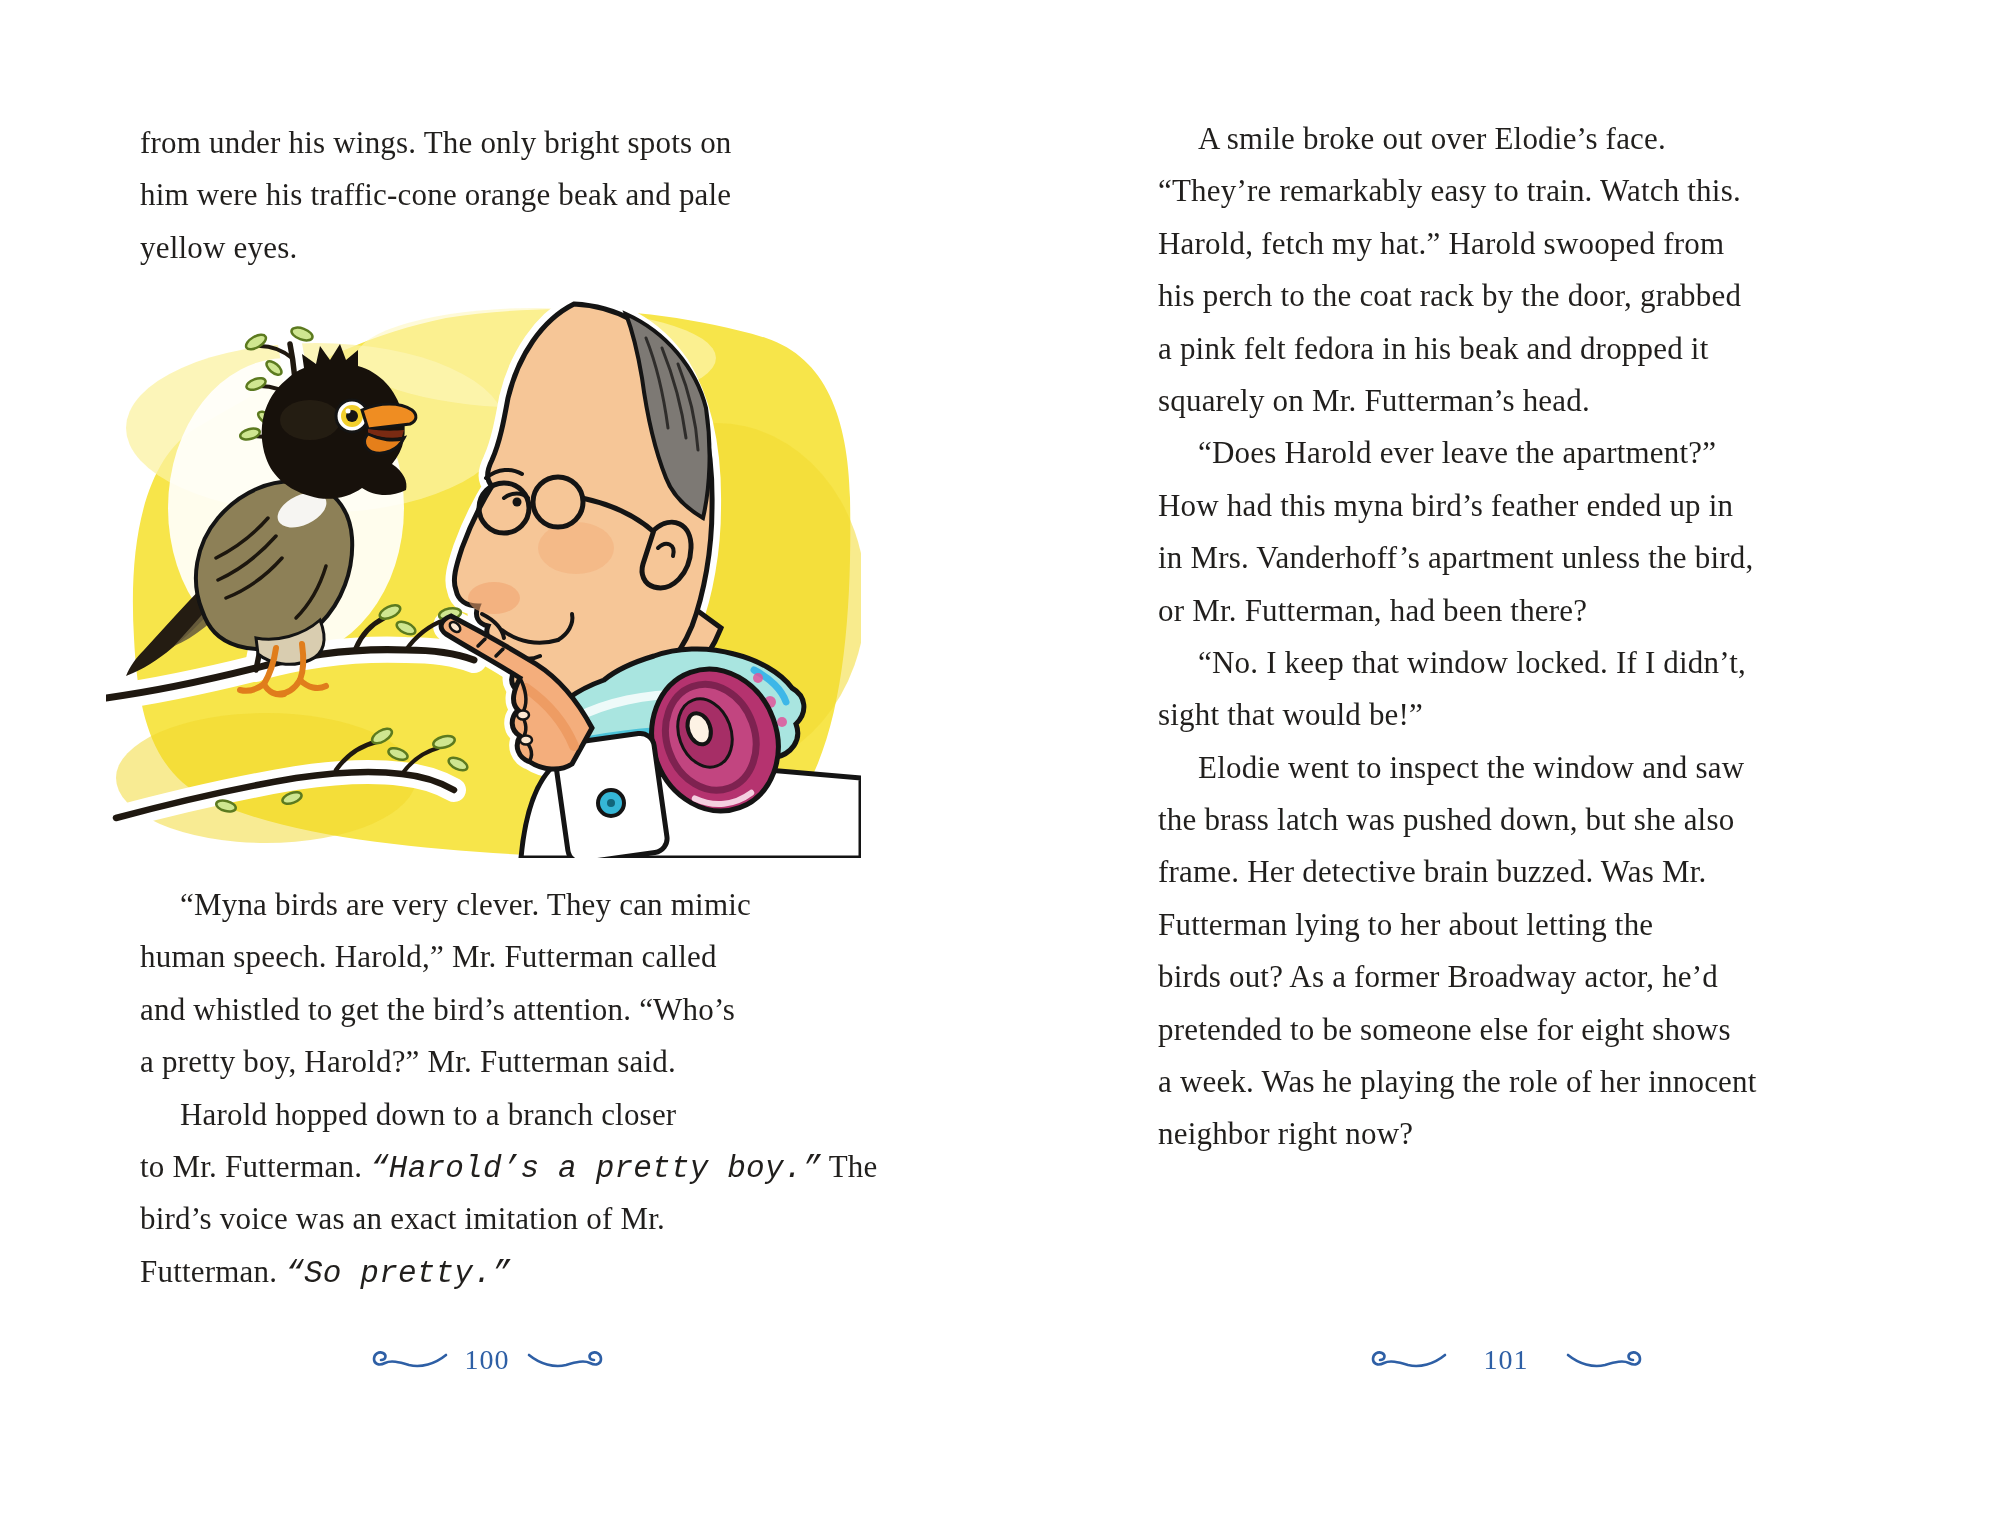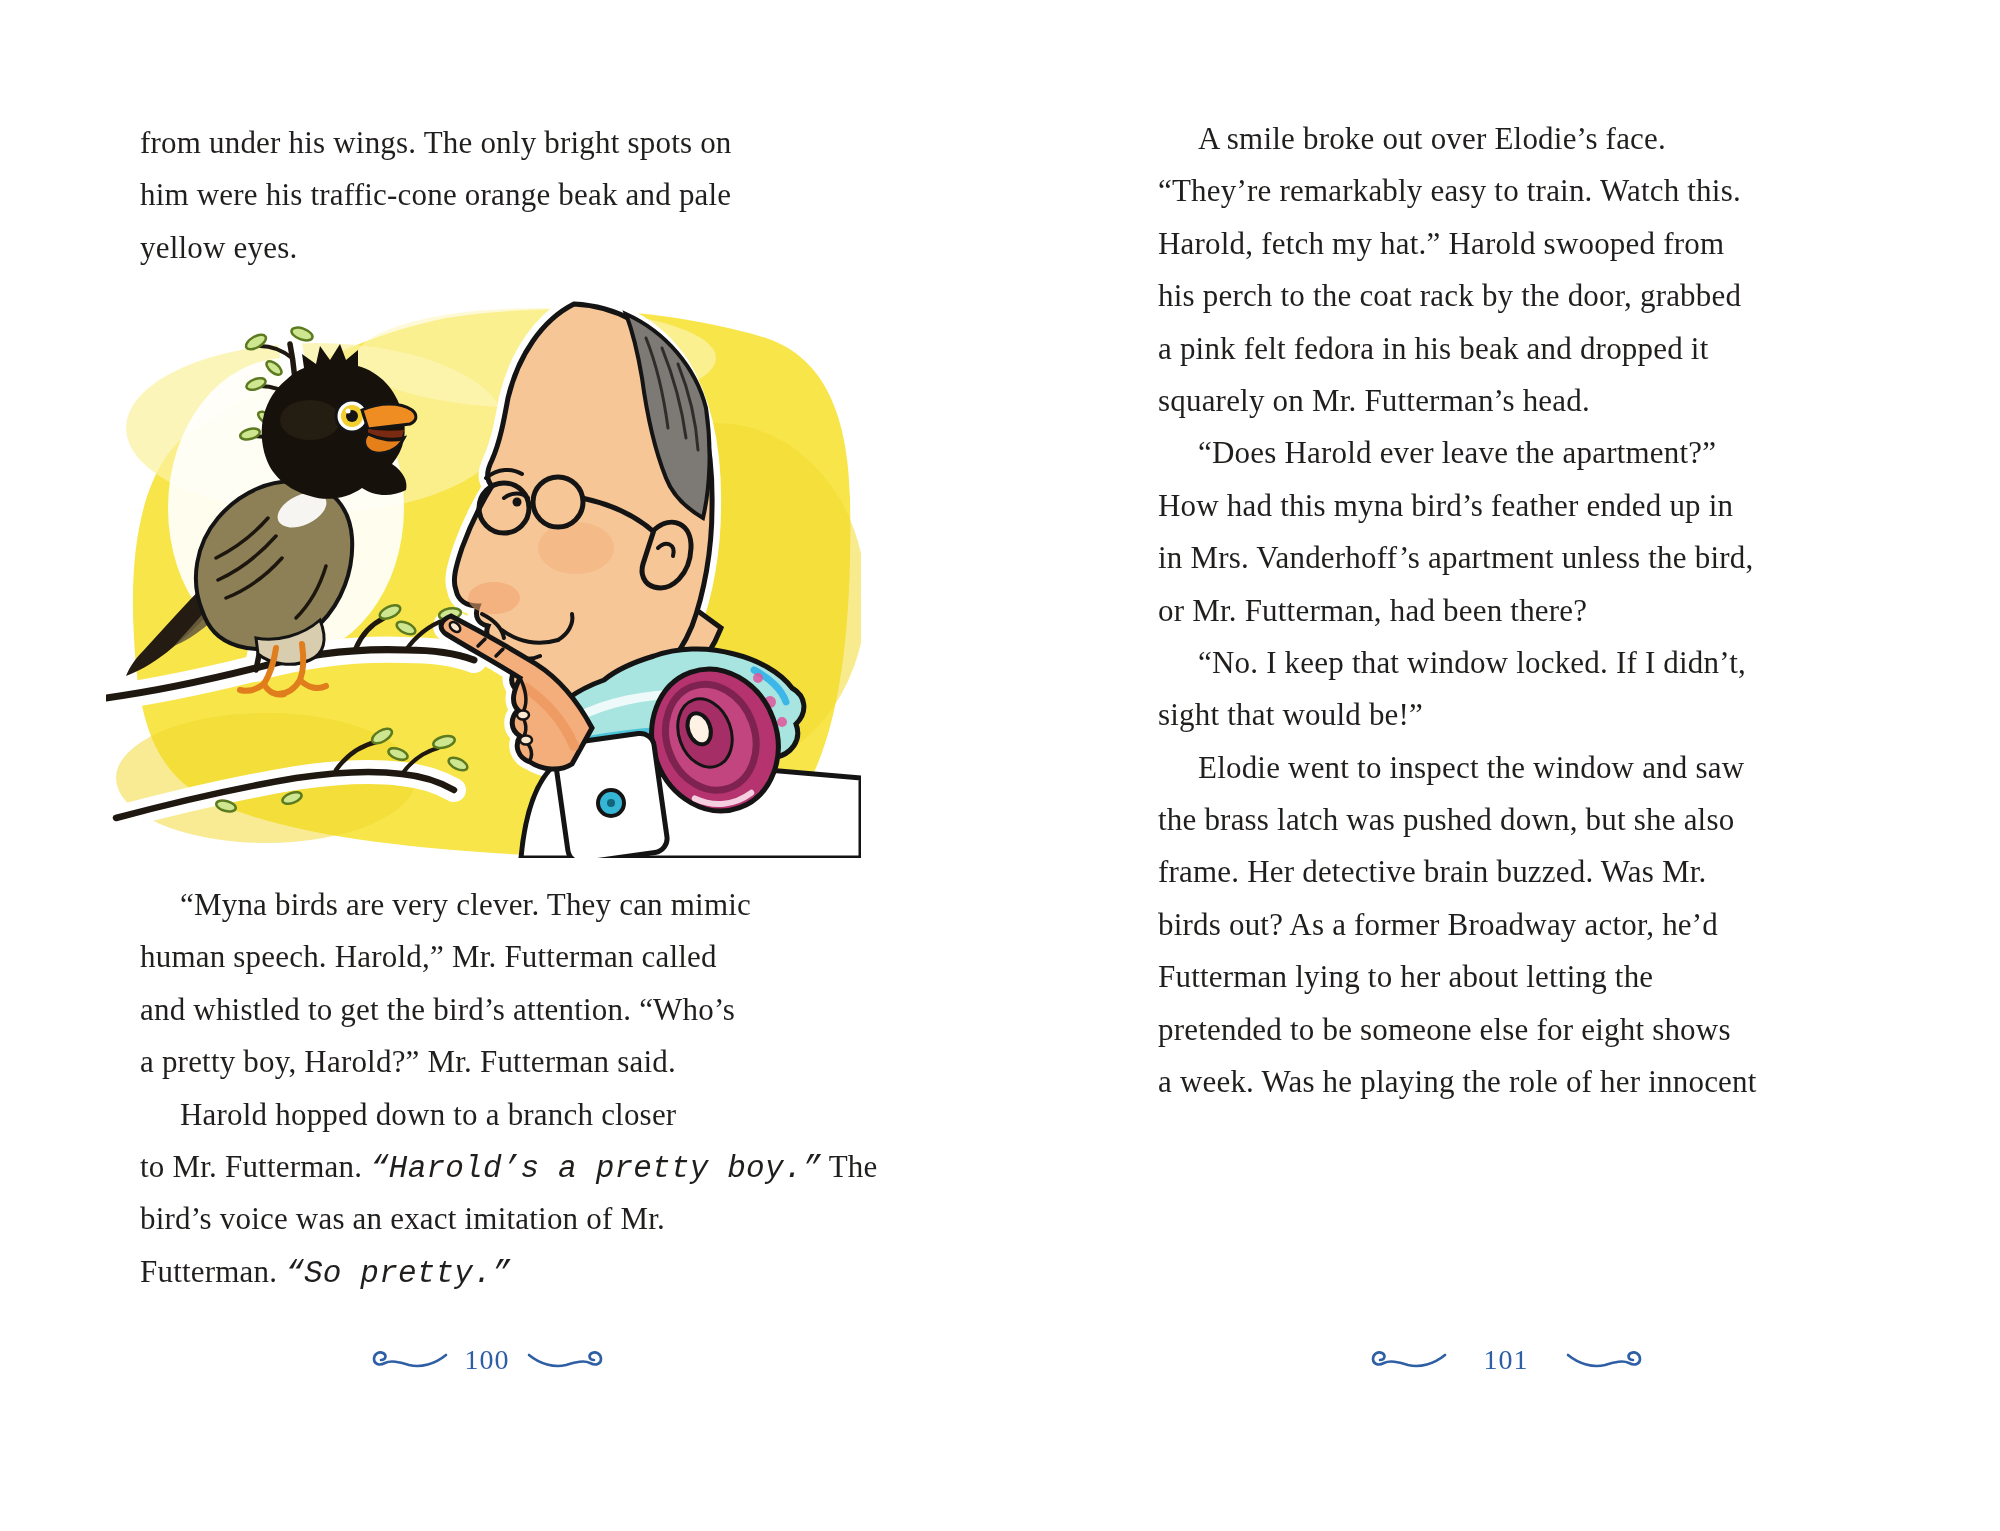--- a/index.html
+++ b/index.html
@@ -229,24 +229,25 @@
         <div class="line"><span>squarely on Mr. Futterman’s head.</span></div>
         <div class="line indent"><span>“Does Harold ever leave the apartment?”</span></div>
         <div class="line"><span>How had this myna bird’s feather ended up in</span></div>
         <div class="line"><span>in Mrs. Vanderhoff’s apartment unless the bird,</span></div>
         <div class="line"><span>or Mr. Futterman, had been there?</span></div>
         <div class="line indent"><span>“No. I keep that window locked. If I didn’t,</span></div>
         <div class="line"><span>sight that would be!”</span></div>
         <div class="line indent"><span>Elodie went to inspect the window and saw</span></div>
         <div class="line"><span>the brass latch was pushed down, but she also</span></div>
         <div class="line"><span>frame. Her detective brain buzzed. Was Mr.</span></div>
+        <div class="line"><span>Futterman lying to her about letting the</span></div>
         <div class="line"><span>birds out? As a former Broadway actor, he’d</span></div>
-        <div class="line"><span>Futterman lying to her about letting the</span></div>
         <div class="line"><span>pretended to be someone else for eight shows</span></div>
         <div class="line"><span>a week. Was he playing the role of her innocent</span></div>
+        <div class="line"><span>neighbor right now?</span></div>
       </div>
 
     <div class="footer" style="left:1346px;gap:36px;">
       <svg class="orn" width="78" height="26" viewBox="0 0 78 26">
         <path d="M75,8 C64,17 50,21 38,18 C28,15 20,13 14,16 C8,19 3,17 3,12 C3,7 8,4 12,6 C16,8 15,13 10,13" stroke="#2e5fa5" stroke-width="2.6" fill="none" stroke-linecap="round"></path>
       </svg>
       <span class="pagenum">101</span>
       <svg class="orn" width="78" height="26" viewBox="0 0 78 26">
         <g transform="translate(78,0) scale(-1,1)">
           <path d="M75,8 C64,17 50,21 38,18 C28,15 20,13 14,16 C8,19 3,17 3,12 C3,7 8,4 12,6 C16,8 15,13 10,13" stroke="#2e5fa5" stroke-width="2.6" fill="none" stroke-linecap="round"></path>

